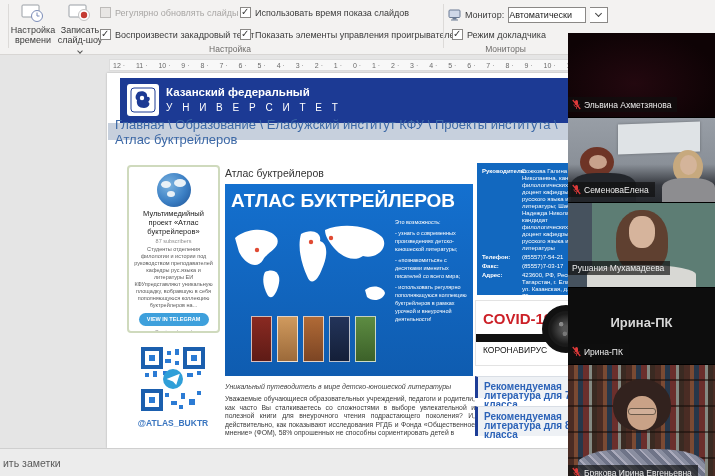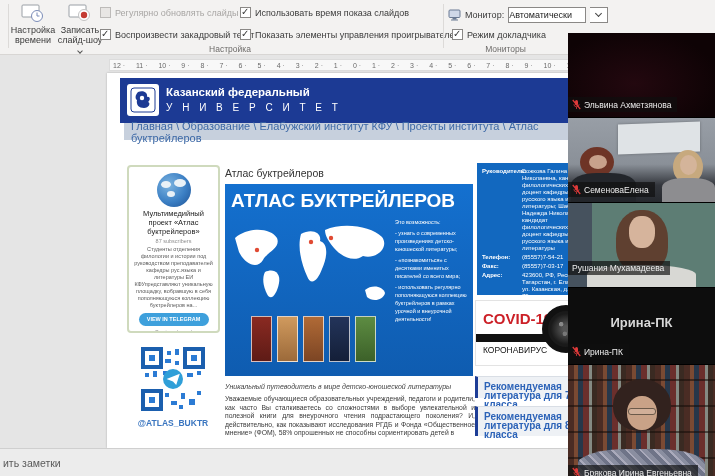--- a/index.html
+++ b/index.html
@@ -29,21 +29,21 @@
   .ruler span::after { content:" ·"; color:#9a9a9a; }
   .ruler span:last-child::after { content:""; }
 
   .slide { position:absolute; left:60px; top:17px; width:500px; height:375px; background:#fff; box-shadow:0 0 2px rgba(0,0,0,.25); overflow:hidden; }
 
   
   .site-header { position:absolute; left:13px; top:5px; width:474px; height:45px; background:#1c3a94; }
   .kfu-logo { position:absolute; left:7px; top:6px; width:32px; height:32px; background:#fff; border-radius:3px; display:flex; align-items:center; justify-content:center; }
   .site-title1 { position:absolute; left:46px; top:8px; font-size:11.5px; font-weight:bold; color:#fff; }
   .site-title2 { position:absolute; left:46px; top:24px; font-size:10px; color:#fff; letter-spacing:3.5px; }
-  .breadcrumb { position:absolute; left:17px; top:50px; width:474px; height:17px; background:#c7d0dd; font-size:11px; color:#3c68a6; display:flex; align-items:center; padding-left:7px; }
+  .breadcrumb { position:absolute; left:1px; top:50px; width:474px; height:17px; background:#c7d0dd; font-size:13px; color:#3c68a6; display:flex; align-items:center; padding-left:7px; }
 
   
   .tg-card { position:absolute; left:20px; top:92px; width:93px; height:168px; background:#fff; border:2px solid #cfdabd; border-radius:4px; text-align:center; overflow:hidden; }
   .tg-circle { width:34px; height:34px; border-radius:50%; margin:6px auto 2px auto; background:radial-gradient(circle at 35% 35%, #7db4e0 0%, #3b7fc4 55%, #1d4f91 100%); position:relative; overflow:hidden; }
   .tg-circle i { position:absolute; background:#e9f1f7; border-radius:50%; }
   .tg-title { font-size:7.5px; font-weight:normal; color:#222; line-height:9px; padding:0 4px; }
   .tg-subs { font-size:5.5px; color:#8f8f8f; margin-top:2px; }
   .tg-desc { font-size:5.5px; color:#5a5a5a; line-height:7px; padding:2px 5px 0 5px; }
   .tg-btn { width:70px; height:13px; margin:4px auto 0 auto; background:#3ea0dc; border-radius:7px; color:#fff; font-size:5.5px; font-weight:bold; line-height:13px; cursor:pointer; }
   .tg-preview { font-size:5px; color:#9a9a9a; margin-top:3px; cursor:pointer; }

